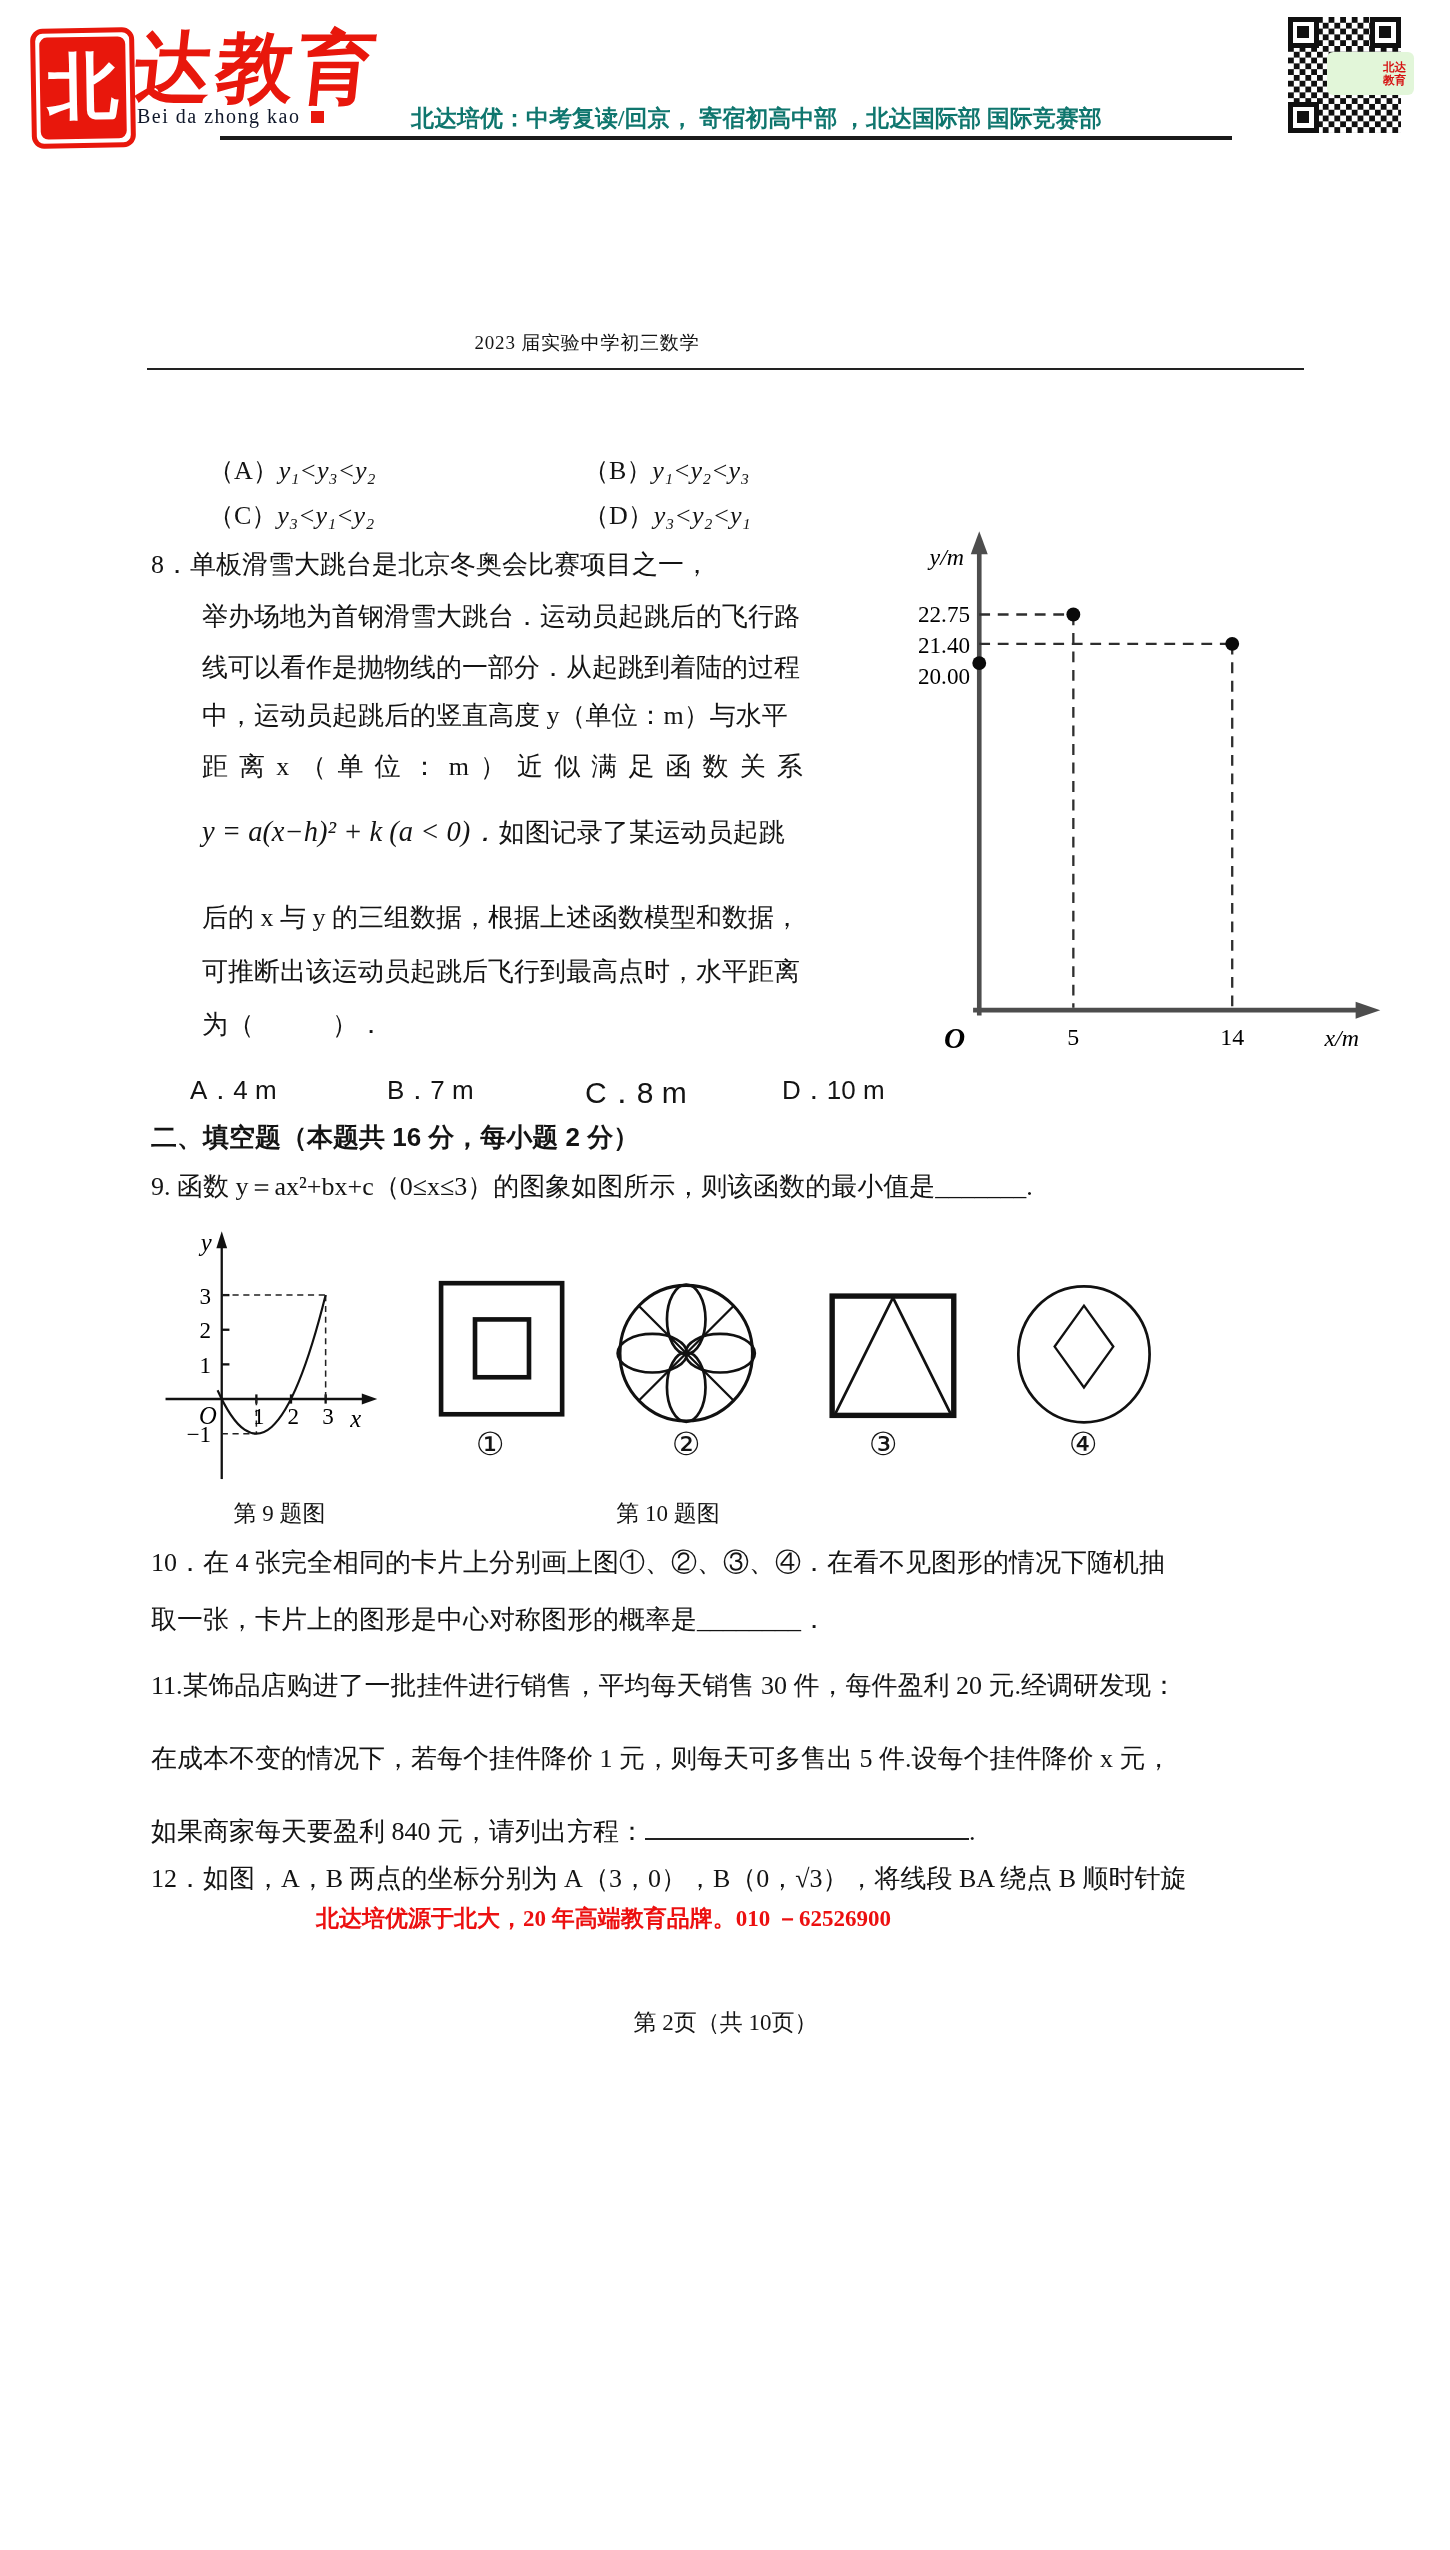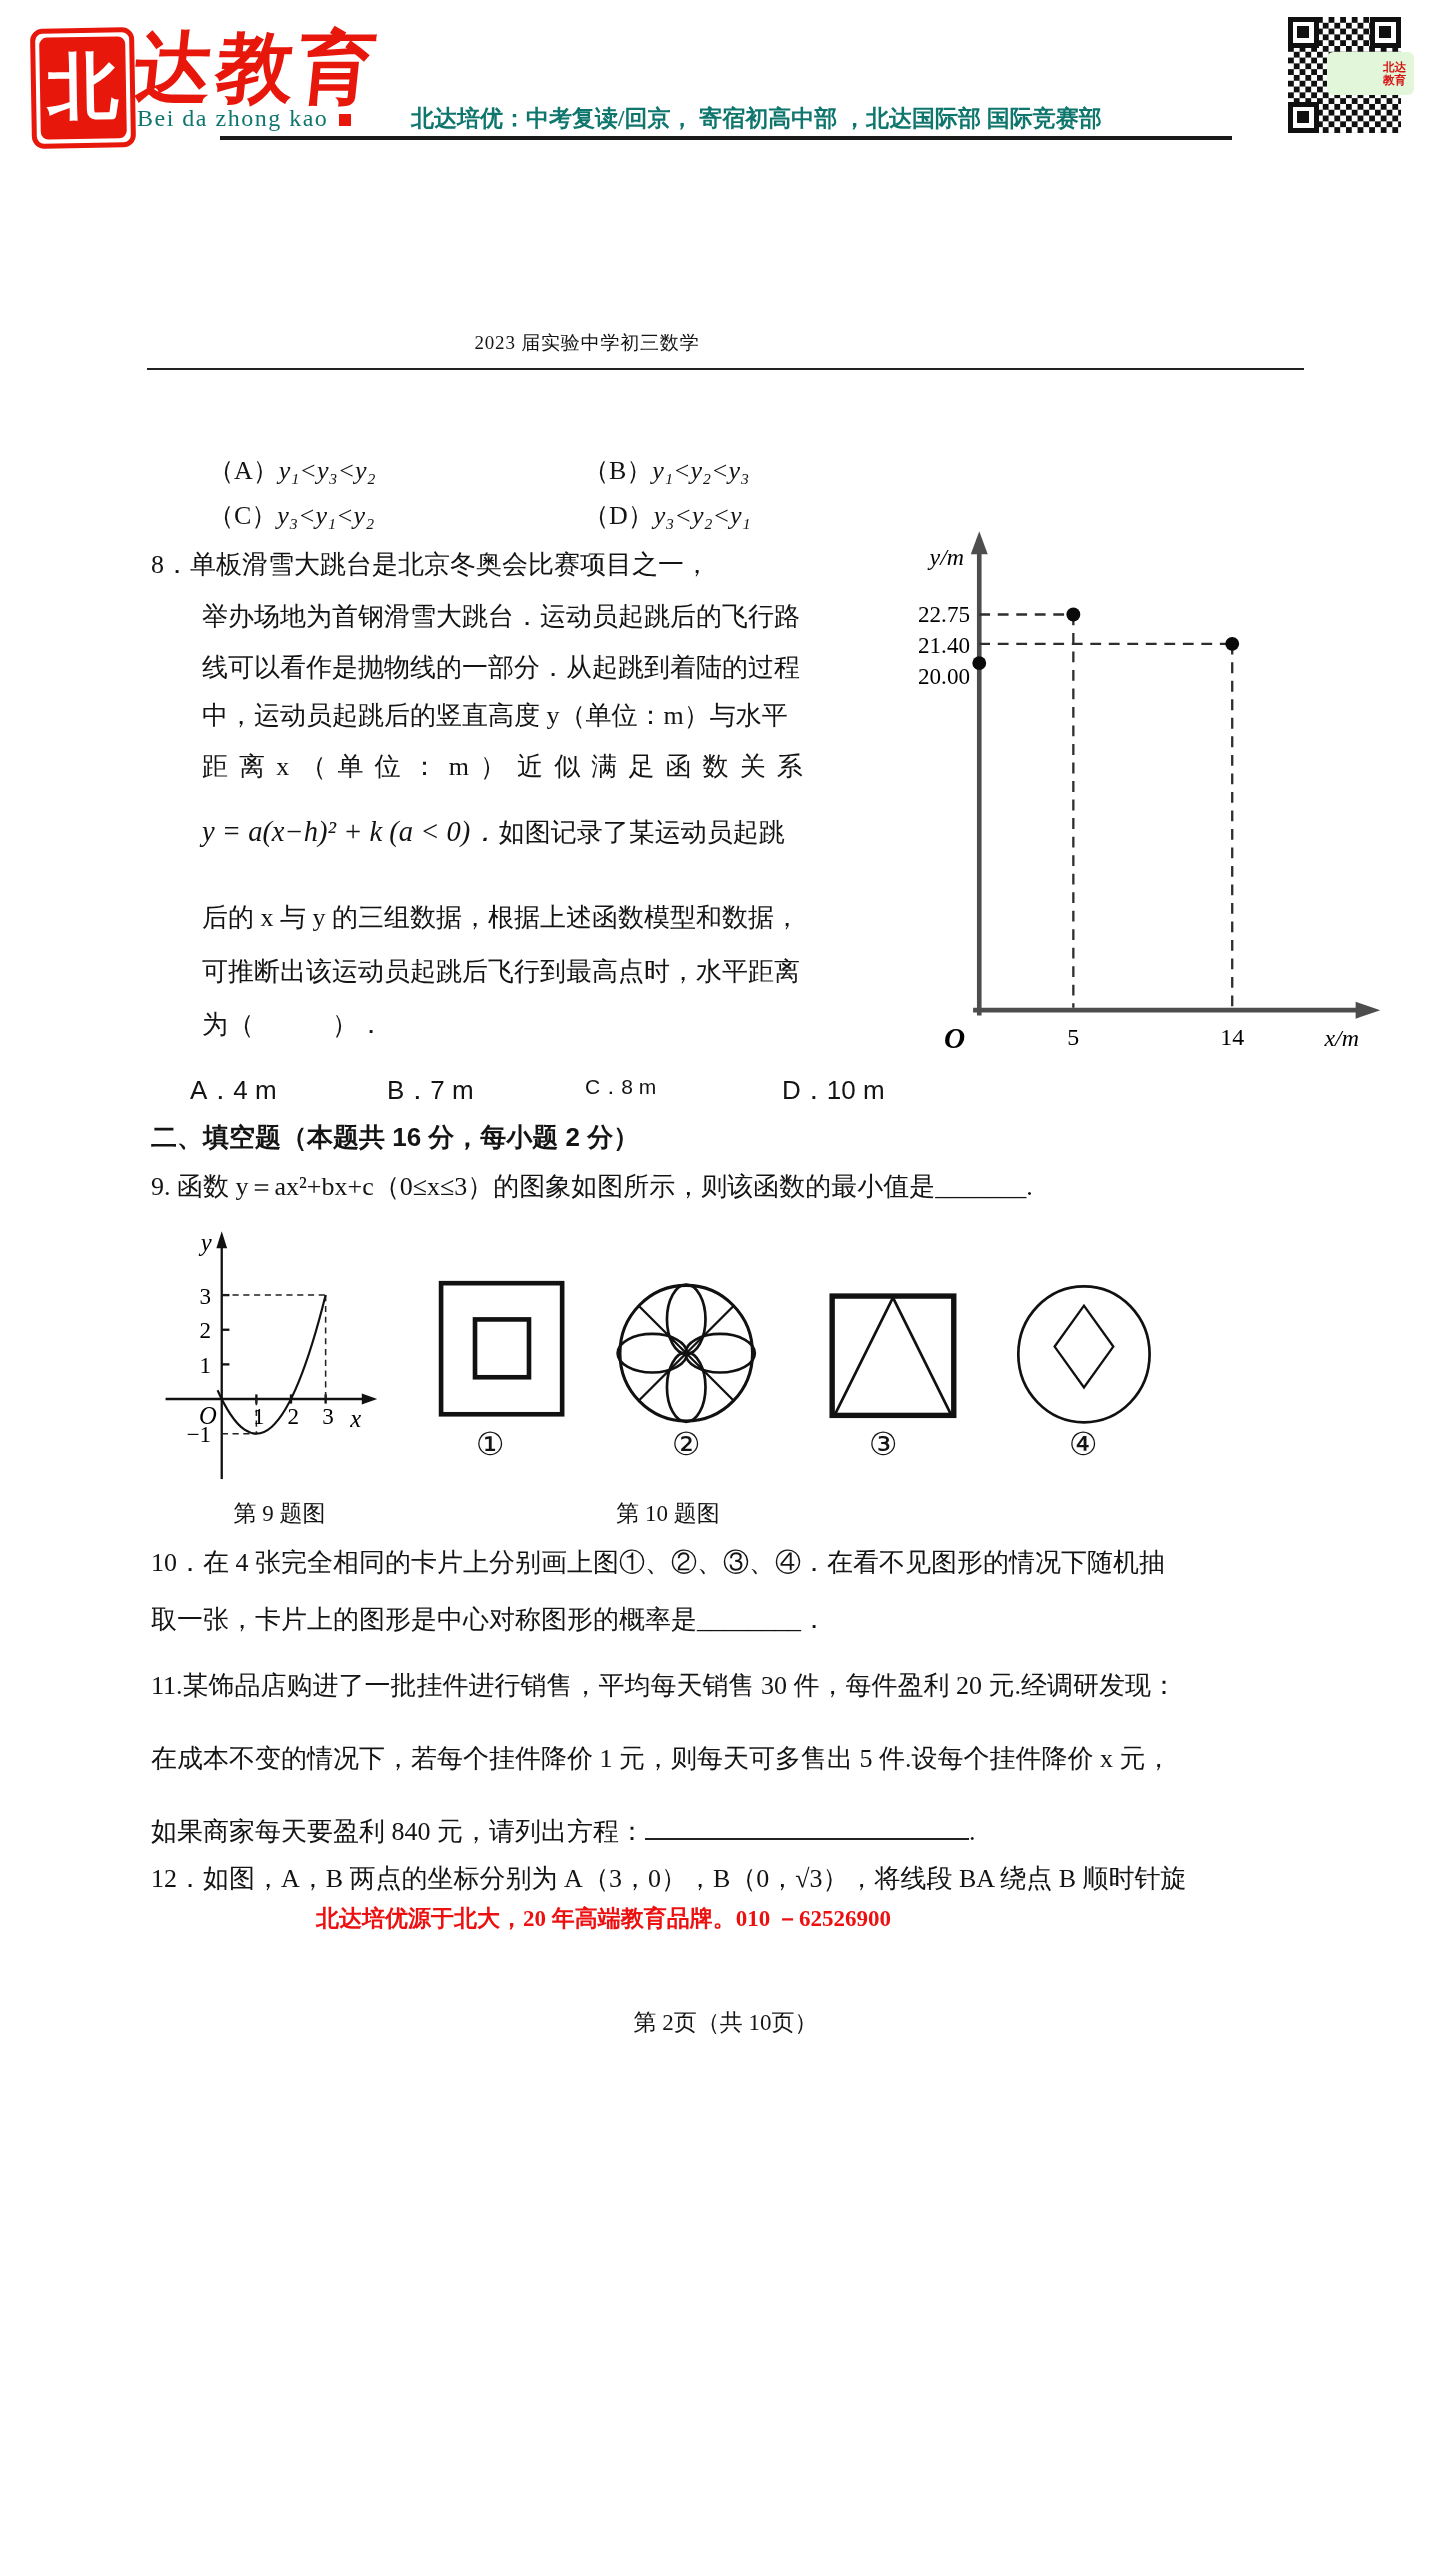--- a/index.html
+++ b/index.html
@@ -10,21 +10,21 @@
   .body-line{font-size:26px;line-height:31px;white-space:nowrap;font-family:Liberation Serif, serif;}
   .math{font-style:italic;}
   
   .seal{left:31px;top:28px;width:86px;height:102px;border:5.4px solid #e8170c;border-radius:12.3px;
         background:#fff;padding:3.9px;transform:rotate(-1deg);}
   .seal-inner{width:100%;height:100%;background:#e8170c;border-radius:7.7px;display:flex;
         align-items:center;justify-content:center;}
   .seal-char{color:#fff;font-size:71px;font-weight:bold;line-height:1;font-family:"Liberation Serif",serif;}
   .brand{left:135px;top:17px;font-size:77px;font-weight:bold;color:#e8170c;letter-spacing:4.6px;
         transform:skewX(-6deg);font-family:"Liberation Serif",serif;white-space:nowrap;}
-  .brand-sub{left:137px;top:105px;font-size:24px;color:#0f766e;letter-spacing:1.5px;white-space:nowrap;}
+  .brand-sub{left:137px;top:105px;font-size:20px;color:#0f172a;letter-spacing:1.5px;white-space:nowrap;}
   .brand-sq{display:inline-block;width:12.3px;height:12.3px;background:#e8170c;margin-left:10.8px;}
   .promo{left:411px;top:103px;font-size:23px;font-weight:bold;color:#0f766e;white-space:nowrap;}
   .hrule{left:220px;top:136px;width:1012px;height:3.9px;background:#1a1a1a;}
   
   .qr{left:1288px;top:17px;width:113px;height:116px;
       background:repeating-conic-gradient(#101010 0% 25%, #ffffff 0% 50%);background-size:11.6px 11.6px;}
   .finder{position:absolute;width:31px;height:31px;border:5.4px solid #101010;background:#fff;box-sizing:border-box;}
   .finder-dot{position:absolute;left:3.9px;top:3.9px;width:12.3px;height:12.3px;background:#101010;}
   .qr-label{position:absolute;left:39px;top:35px;width:39px;height:43px;background:#e2f6d9;border-radius:6.2px;
       display:flex;flex-direction:column;align-items:center;justify-content:center;
@@ -95,21 +95,21 @@
   <div class="abs body-line" style="left:202px;top:751px;letter-spacing:2.3px;">距 离 x （ 单 位 ： m ） 近 似 满 足 函 数 关 系</div>
   <div class="abs body-line" style="left:202px;top:816px;">
     <span class="math" style="font-size:28.5px;">y = a(x−h)² + k (a &lt; 0)．</span><span>如图记录了某运动员起跳</span>
   </div>
   <div class="abs body-line" style="left:202px;top:902px;">后的 x 与 y 的三组数据，根据上述函数模型和数据，</div>
   <div class="abs body-line" style="left:202px;top:956px;">可推断出该运动员起跳后飞行到最高点时，水平距离</div>
   <div class="abs body-line" style="left:202px;top:1009px;">为（　　　）．</div>
 
   <div class="abs sans" style="left:190px;top:1073px;font-size:26px;">A．4 m</div>
   <div class="abs sans" style="left:387px;top:1073px;font-size:26px;">B．7 m</div>
-  <div class="abs sans" style="left:585px;top:1073px;font-size:21px;">C．8 m</div>
+  <div class="abs sans" style="left:585px;top:1073px;font-size:30px;">C．8 m</div>
   <div class="abs sans" style="left:782px;top:1073px;font-size:26px;">D．10 m</div>
 
   <svg class="abs" style="left:879px;top:505px;" width="509" height="563" viewBox="0 0 660 730">
 
     <line x1="130" y1="48" x2="130" y2="662" stroke="#4d4d4d" stroke-width="6"></line>
     <polygon points="119,64 141,64 130,34" fill="#4d4d4d"></polygon>
     <line x1="122" y1="655" x2="622" y2="655" stroke="#4d4d4d" stroke-width="6"></line>
     <polygon points="618,644 618,666 650,655" fill="#4d4d4d"></polygon>
 
     <g stroke="#2e2e2e" stroke-width="3" stroke-dasharray="14 10">

